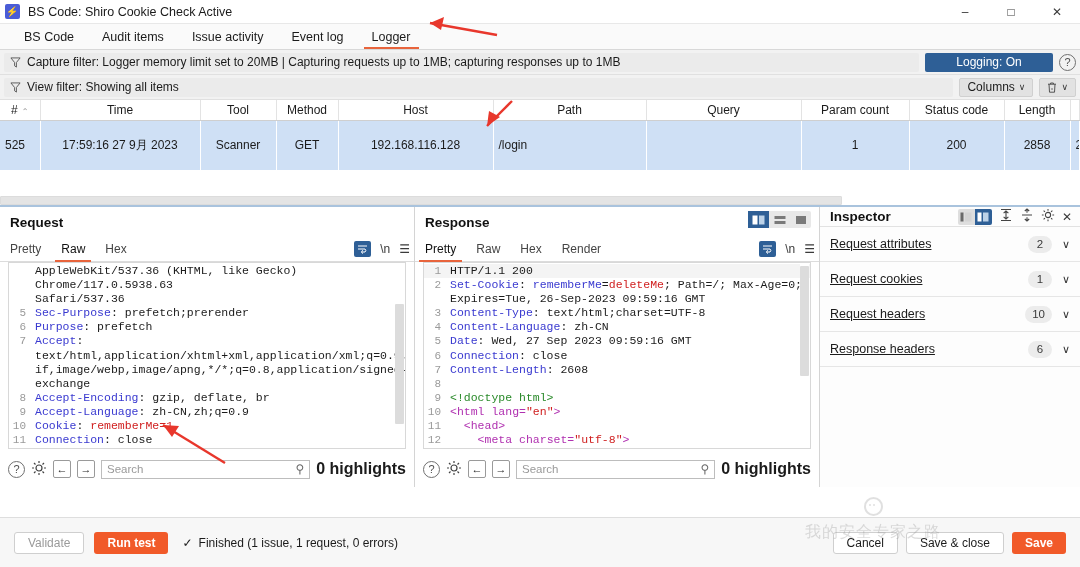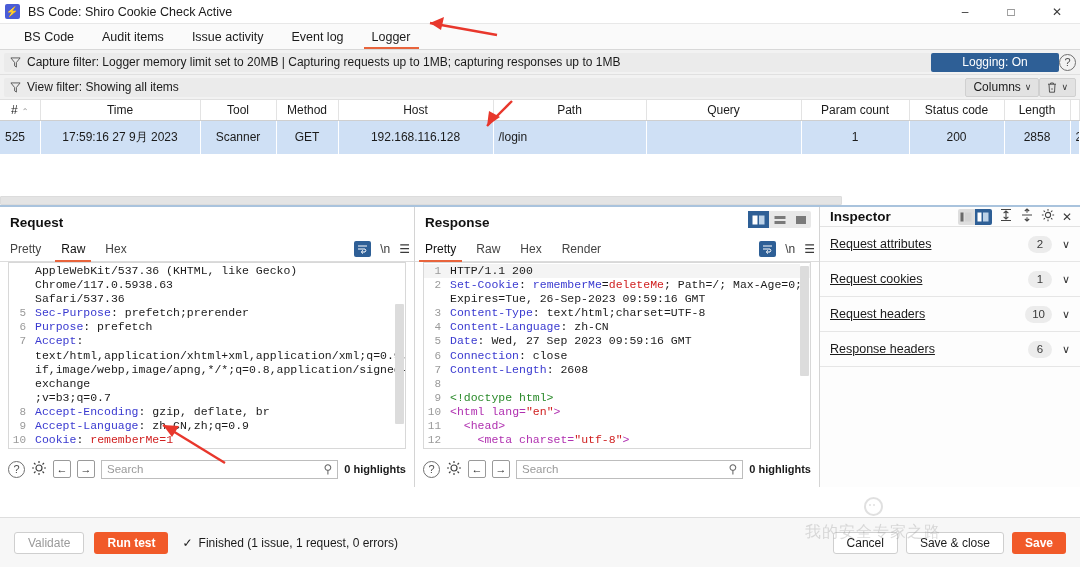--- a/index.html
+++ b/index.html
@@ -38,21 +38,21 @@
     padding:0 14px; display:flex; align-items:center;
     font-size:12.5px; color:#1b1b1b; position:relative; cursor:default;
   }
   .tab.active::after{
     content:""; position:absolute; left:6px; right:6px; bottom:0;
     height:2px; background:#e8643c;
   }
 
   
   .filterbar{
-    height:25px; display:flex; align-items:center; 
+    height:25px; display:flex; align-items:center; gap:6px;
     background:#f2f2f2; border-bottom:1px solid #e0e0e0; padding:0 4px;
   }
   .filter-field{
     flex:1 1 auto; height:19px; background:#ebebeb; border-radius:2px;
     display:flex; align-items:center; padding:0 6px; gap:6px;
     font-size:12px; color:#1b1b1b; overflow:hidden; white-space:nowrap;
   }
   .funnel{ width:11px;height:11px;flex:0 0 auto; }
   .btn-blue{
     background:#2e5f96; color:#fff; height:19px; min-width:128px;
@@ -74,21 +74,21 @@
   
   .table-wrap{ background:#fff; height:105px; position:relative; }
   table.logger{ width:100%; border-collapse:collapse; table-layout:fixed; }
   table.logger th{
     font-weight:normal; font-size:12px; color:#1b1b1b;
     height:20px; background:#fff; border-right:1px solid #e3e3e3;
     border-bottom:1px solid #cfcfcf; text-align:center; padding:0 4px;
     white-space:nowrap; overflow:hidden;
   }
   table.logger td{
-    font-size:12px; height:17px; padding:8px 5px; white-space:nowrap;
+    font-size:12px; height:17px; padding:16px 5px; white-space:nowrap;
     overflow:hidden; border-right:1px solid transparent;
   }
   tr.sel td{ background:#cfe0f5; }
   .sort-caret{ font-size:8px; color:#8a8a8a; margin-left:4px; }
   .hscroll{
     position:absolute; left:0; bottom:0; height:10px; width:100%;
     background:#fff; border-top:1px solid #fff;
   }
   .hscroll .thumb{
     height:9px; background:#e4e4e4; border:1px solid #dcdcdc;
@@ -152,21 +152,21 @@
   .sq-btn{
     width:18px;height:18px;border:1px solid #9a9a9a;border-radius:2px;
     display:flex;align-items:center;justify-content:center;font-size:11px;color:#222;
     background:#fff; cursor:default;
   }
   .searchbox{
     flex:1 1 auto; height:19px; border:1px solid #bdbdbd; background:#fff;
     display:flex;align-items:center; padding:0 5px; font-size:11.5px; color:#9a9a9a;
   }
   .searchbox .mag{ margin-left:auto; color:#6a6a6a; font-size:12px; }
-  .hl-count{ font-size:11px; font-weight:bold; color:#1b1b1b; white-space:nowrap; }
+  .hl-count{ font-size:16px; font-weight:bold; color:#1b1b1b; white-space:nowrap; }
 
   
   .insp-head{
     height:20px; display:flex; align-items:center; padding:0 8px 0 10px; gap:6px;
     border-bottom:1px solid #e2e2e2;
   }
   .insp-title{ font-size:13.5px; font-weight:bold; color:#111; }
   .insp-tools{ margin-left:auto; display:flex; align-items:center; gap:7px; }
   .seg{ display:flex; border-radius:2px; overflow:hidden; }
   .seg div{ width:17px;height:16px; display:flex;align-items:center;justify-content:center; }
@@ -416,24 +416,20 @@
           </div>
           <div class="code-line">
             <span class="ln"></span>
             <span class="ctext"><span class="k-val">text/html,application/xhtml+xml,application/xml;q=0.9,image/av</span></span>
           </div>
           <div class="code-line">
             <span class="ln"></span>
             <span class="ctext"><span class="k-val">if,image/webp,image/apng,*/*;q=0.8,application/signed-exchange</span></span>
           </div>
           <div class="code-line">
-            <span class="ln"></span>
-            <span class="ctext"><span class="k-val">;v=b3;q=0.7</span></span>
-          </div>
-          <div class="code-line">
             <span class="ln">8</span>
             <span class="ctext"><span class="k-hdr">Accept-Encoding</span><span class="k-val">: gzip, deflate, br</span></span>
           </div>
           <div class="code-line">
             <span class="ln">9</span>
             <span class="ctext"><span class="k-hdr">Accept-Language</span><span class="k-val">: zh-CN,zh;q=0.9</span></span>
           </div>
           <div class="code-line">
             <span class="ln">10</span>
             <span class="ctext"><span class="k-hdr">Cookie</span><span class="k-val">: </span><span class="k-red">rememberMe=1</span></span>

